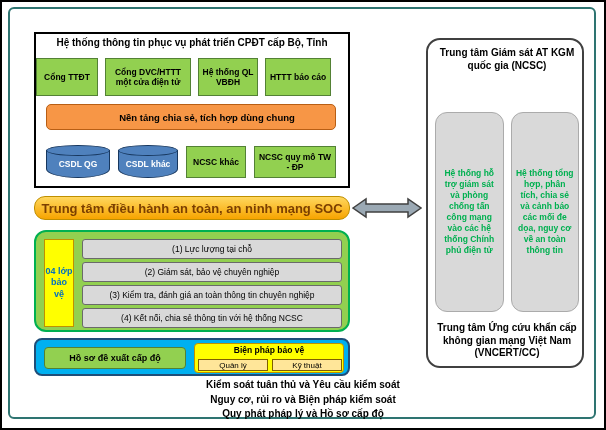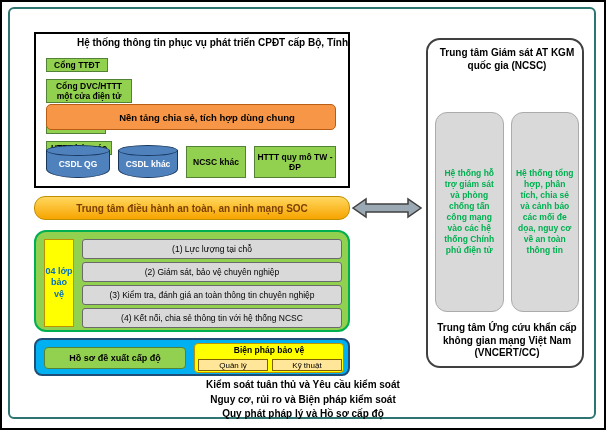--- a/index.html
+++ b/index.html
@@ -4,35 +4,35 @@
 <style>
   html,body{margin:0;padding:0;background:#000;}
   body{font-family:"Liberation Sans", sans-serif;}
   .stage{position:relative;width:606px;height:430px;background:#fff;border:2px solid #000;box-sizing:border-box;overflow:hidden;}
   .frame{position:absolute;left:6px;top:5px;width:588px;height:412px;border:2px solid #2E7471;border-radius:6px;box-sizing:border-box;}
   .abs{position:absolute;box-sizing:border-box;}
   .center{display:flex;align-items:center;justify-content:center;text-align:center;}
 
   
   .sys-box{left:32px;top:30px;width:316px;height:156px;border:2px solid #000;background:#fff;}
-  .sys-title{left:0;top:3px;width:100%;font-size:10px;font-weight:bold;text-align:right;}
-  .apps-row{left:10px;top:24px;width:300px;height:38px;display:flex;gap:7px;flex-direction:column;}
+  .sys-title{left:0;top:3px;width:100%;font-size:10px;font-weight:bold;text-align:center;}
+  .apps-row{left:0;top:24px;width:300px;height:38px;display:flex;gap:7px;}
   .gbox{background:#92D050;border:1px solid #538135;font-size:8.5px;font-weight:bold;color:#000;
         display:flex;align-items:center;justify-content:center;text-align:center;box-sizing:border-box;padding:1px 2px;}
   .platform{left:10px;top:70px;width:290px;height:26px;background:#F79646;border:1px solid #B85E14;border-radius:5px;
         font-size:9.5px;font-weight:bold;color:#000;padding-left:32px;}
   .store-row{left:10px;top:106px;width:296px;height:38px;display:flex;gap:8px;align-items:flex-end;}
   .cyl{position:relative;height:28px;background:#4F81BD;border:1px solid #17375E;border-radius:0 0 50% 50% / 0 0 9px 9px;
        color:#fff;font-size:8.5px;font-weight:bold;display:flex;align-items:center;justify-content:center;margin-top:6px;box-sizing:border-box;}
   .cyl::before{content:"";position:absolute;top:-6px;left:-1px;right:-1px;height:11px;background:#4F81BD;border:1px solid #17375E;border-radius:50%;box-sizing:border-box;}
   .cyl span{position:relative;z-index:2;}
 
   
   .soc{left:32px;top:194px;width:316px;height:24px;background:linear-gradient(#FFD75E,#F7A400);border:1px solid #BF8F00;
-       border-radius:11px;font-size:10px;font-weight:bold;color:#7B3F00;}
+       border-radius:11px;font-size:13px;font-weight:bold;color:#7B3F00;}
 
   
   .arrow-wrap{left:350px;top:194px;width:70px;height:24px;}
 
   
   .layers{left:32px;top:228px;width:316px;height:102px;background:#92D050;border:2px solid #00B050;border-radius:12px;}
   .ylabel{left:8px;top:7px;width:30px;height:88px;background:#FFFF00;border:1px solid #BF9000;color:#0070C0;
           font-size:9px;font-weight:bold;line-height:1.25;}
   .lbar{left:46px;width:260px;height:20px;background:#D9D9D9;border:1px solid #6a6a6a;border-radius:3px;
         font-size:8.5px;color:#000;}
@@ -73,21 +73,21 @@
     </div>
     <div class="abs platform center">Nền tảng chia sẻ, tích hợp dùng chung</div>
     <div class="abs store-row">
       <div class="cyl" style="width:64px;">
           <span>CSDL QG</span>
         </div>
       <div class="cyl" style="width:60px;">
           <span>CSDL khác</span>
         </div>
       <div class="gbox" style="width:60px;height:32px;">NCSC khác</div>
-      <div class="gbox" style="width:82px;height:32px;">HTTT quy mô TW - ĐP</div>
+      <div class="gbox" style="width:82px;height:32px;">NCSC quy mô TW - ĐP</div>
     </div>
   </div>
 
   <div class="abs soc center">Trung tâm điều hành an toàn, an ninh mạng SOC</div>
 
   <div class="abs arrow-wrap">
     <svg width="70" height="24" viewBox="0 0 70 24">
       <polygon points="1,12 14,3 14,8 56,8 56,3 69,12 56,21 56,16 14,16 14,21" fill="#9BA9B4" stroke="#404040" stroke-width="1.5"></polygon>
     </svg>
   </div>

